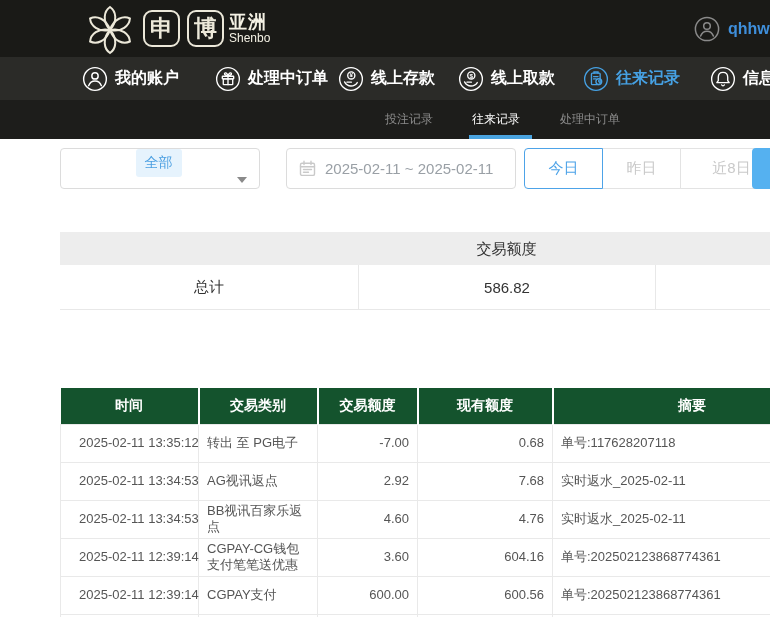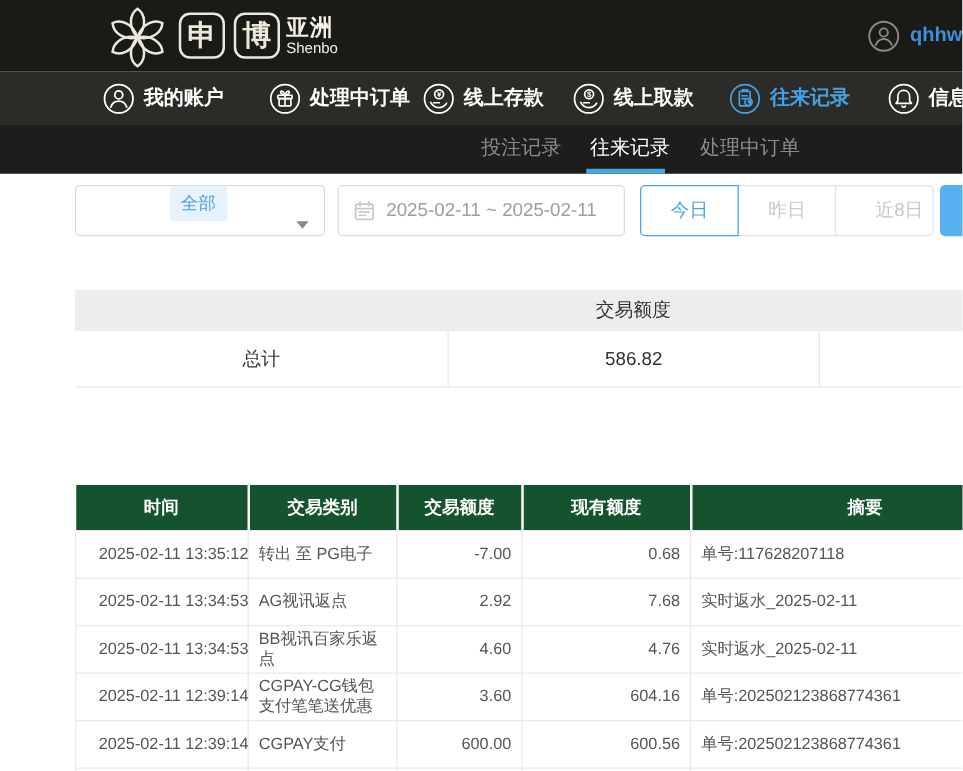--- a/index.html
+++ b/index.html
@@ -22,42 +22,42 @@
 
   
   .mainnav { position:absolute; top:57px; left:0; width:770px; height:43px; background:#2b2b28; }
   .nav-item { position:absolute; top:0; height:43px; display:flex; align-items:center; gap:7px;
               color:#ffffff; font-size:16px; font-weight:700; white-space:nowrap; cursor:pointer; }
   .nav-item .nav-ico { width:26px; height:26px; flex:0 0 auto; }
   .nav-item.active { color:#46a1e3; }
 
   
   .tabbar { position:absolute; top:100px; left:0; width:770px; height:39px; background:#1d1d1b; }
-  .tab { position:absolute; top:0; height:48px; line-height:38px; font-size:16px; color:#8c8c8c;
+  .tab { position:absolute; top:0; height:48px; line-height:38px; font-size:12px; color:#8c8c8c;
          white-space:nowrap; cursor:pointer; }
   .tab.active { color:#ffffff; }
   .tab-underline { position:absolute; left:469px; bottom:0; width:63px; height:4px; background:#4aa4e0; }
 
   
   .select-box { position:absolute; left:60px; top:148px; width:200px; height:41px;
                 border:1px solid #dcdcdc; border-radius:4px; background:#fff;
                 display:flex; align-items:center; padding:0 12px 0 9px; cursor:pointer;flex-direction:column; }
   .chip { background:#e6f3fd; color:#4b9fe1; font-size:14px; padding:5px 9px; border-radius:3px; }
   .caret { margin-left:auto; width:0; height:0; border-left:5px solid transparent;
            border-right:5px solid transparent; border-top:6px solid #8a8a8a; }
-  .date-box { position:absolute; left:270px; top:148px; width:230px; height:41px;
+  .date-box { position:absolute; left:286px; top:148px; width:230px; height:41px;
               border:1px solid #dcdcdc; border-radius:4px; background:#fff;
               display:flex; align-items:center; gap:9px; padding:0 12px; cursor:pointer; }
   .cal-ico { width:17px; height:17px; color:#c9c9c9; flex:0 0 auto; }
   .date-text { color:#9aa0a6; font-size:15px; white-space:nowrap; }
   .quick-group { position:absolute; left:508px; top:148px; height:41px; display:flex; }
   .quick-btn { width:79px; height:41px; background:#fff; border:1px solid #e3e3e3; color:#c9c9c9;
                font-size:15px; display:flex; align-items:center; justify-content:center;
                margin-left:-1px; cursor:pointer; }
-  .quick-btn:first-child { margin-left:4px; border-radius:4px 0 0 4px; }
+  .quick-btn:first-child { margin-left:16px; border-radius:4px 0 0 4px; }
   .quick-btn:last-child { border-radius:0 4px 4px 0;padding-left:24px; }
   .quick-btn.active { position:relative; z-index:1; border-color:#4da3e8; color:#4da3e8; }
   .search-btn { position:absolute; left:752px; top:148px; width:60px; height:41px;
                 background:#55b1f0; border:none; border-radius:4px; cursor:pointer; }
 
   
   .summary { position:absolute; left:60px; top:232px; width:892px; }
   .summary-header { position:relative; height:33px; background:#ededed; }
   .summary-header-label { position:absolute; left:298px; width:297px; text-align:center;
                           line-height:33px; font-size:15px; color:#333; }

